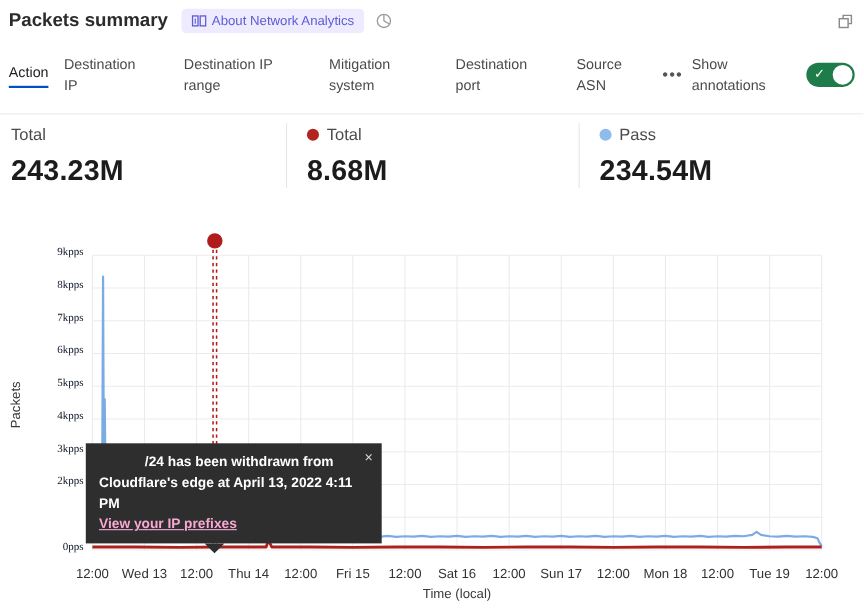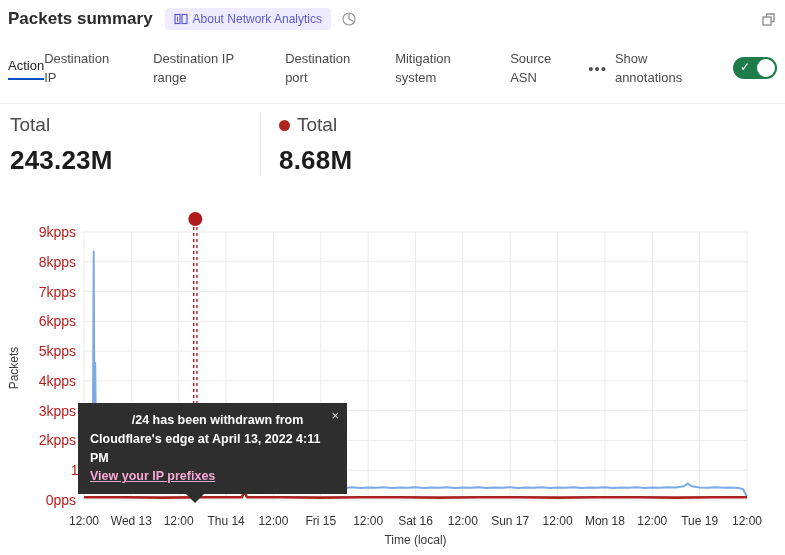--- a/index.html
+++ b/index.html
@@ -13,21 +13,21 @@
            background: #edebfd; color: #5d5bd4; font-size: 12px; padding: 4px 9px;
            border-radius: 4px; cursor: pointer; text-align: right; }
   .pie-ic { margin-left: 10px; display: inline-flex; }
   .win-ic { margin-left: auto; display: inline-flex; cursor: pointer; }
 
   
   .tabs { position: absolute; top: 40px; left: 8px; right: 8px; height: 56px;
           display: flex; align-items: center; font-size: 13px; color: #4b4b4b; }
   .tab { line-height: 19px; cursor: pointer; }
   .tab.active { color: #222; border-bottom: 2px solid #0051c3; padding-bottom: 3px; }
-  .t1 { }
+  .t1 { margin-right: 14px; }
   .t2 { width: 72px; margin-right: 37px; }
   .t3 { width: 95px; margin-right: 37px; }
   .t4 { width: 78px; margin-right: 32px; }
   .t5 { width: 78px; margin-right: 37px; }
   .t6 { width: 52px; margin-right: 26px; }
   .dots { color: #555; font-size: 15px; letter-spacing: 1px; margin-right: 8px; cursor: pointer; }
   .anno-lbl { width: 84px; line-height: 19px; }
   .toggle { margin-left: auto; width: 44px; height: 22px; border-radius: 11px; background: #1e7b4a;
             position: relative; cursor: pointer; flex: 0 0 auto; }
   .toggle .knob { position: absolute; right: 2px; top: 2px; width: 18px; height: 18px;
@@ -35,30 +35,30 @@
   .toggle .chk { position: absolute; left: 7px; top: 3px; color: #fff; font-size: 12px; }
 
   .hdr-divider { position: absolute; top: 103px; left: 0; right: 0; border-top: 1px solid #ececec; }
 
   
   .stats { position: absolute; top: 112px; left: 10px; right: 10px; display: flex; }
   .stat { padding-right: 10px; }
   .stat.s1 { width: 250px; }
   .stat.s2 { width: 266px; border-left: 1px solid #e6e6e6; padding-left: 18px; }
   .stat.s3 { flex: 1; border-left: 1px solid #e6e6e6; padding-left: 18px; }
-  .stat .lab { display: flex; align-items: center; gap: 7px; font-size: 19px; color: #4a4a4a; margin-top: 2px; }
+  .stat .lab { display: flex; align-items: center; gap: 7px; font-size: 15px; color: #4a4a4a; margin-top: 2px; }
   .stat .dot { width: 11px; height: 11px; border-radius: 50%; display: inline-block; }
   .stat .val { font-size: 26px; font-weight: bold; color: #1c1c1c; margin-top: 9px; letter-spacing: 0.2px; }
 
   
   .chart { position: absolute; top: 212px; left: 0; width: 785px; height: 343px; }
   .plot { position: absolute; left: 84px; top: 20px; width: 663px; height: 268px; overflow: visible; }
   .ylab { position: absolute; left: -36px; top: 149px; width: 100px; height: 14px; text-align: center;
           font-size: 12px; color: #3a3a3a; transform: rotate(-90deg); }
-  .ytick { position: absolute; left: 0; width: 76px; text-align: right; font-size: 14px; color: #b91c1c; }
+  .ytick { position: absolute; left: 0; width: 76px; text-align: right; font-size: 10px; color: #0f172a; font-family: Liberation Serif, serif; }
   .xtick { position: absolute; width: 70px; text-align: center; font-size: 12px; color: #333; top: 302px; }
   .xlab { position: absolute; left: 84px; width: 663px; top: 321px; text-align: center;
           font-size: 12px; color: #3a3a3a; }
 
   
   .tip { position: absolute; left: 78px; top: 191px; width: 269px; background: #2e2e2e; color: #fff;
          padding: 8px 12px; font-size: 12.5px; font-weight: bold; line-height: 1.5; z-index: 5; }
   .tip .l1 { text-align: center; padding-left: 10px; }
   .tip .link { color: #f9a8d4; text-decoration: underline; cursor: pointer; display: inline-block; }
   .tip .close { position: absolute; top: 3px; right: 8px; color: #d8d8d8; font-size: 13px;
@@ -93,22 +93,22 @@
         <rect x="3" y="6" width="8" height="8" fill="none" stroke="#8a8a8a" stroke-width="1.3"></rect>
         <polyline points="6.5,6 6.5,3 14,3 14,10.5 11,10.5" fill="none" stroke="#8a8a8a" stroke-width="1.3"></polyline>
       </svg>
     </span>
   </div>
 
   <div class="tabs">
     <span class="tab t1 active">Action</span>
     <span class="tab t2">Destination IP</span>
     <span class="tab t3">Destination IP range</span>
+    <span class="tab t5">Mitigation system</span>
     <span class="tab t4">Destination port</span>
-    <span class="tab t5">Mitigation system</span>
     <span class="tab t6">Source ASN</span>
     <span class="dots">•••</span>
     <span class="anno-lbl">Show annotations</span>
     <span class="toggle">
       <span class="chk">✓</span>
       <span class="knob"></span>
     </span>
   </div>
 
   <div class="hdr-divider"></div>
@@ -119,20 +119,27 @@
           <span>Total</span>
         </div>
       <div class="val">243.23M</div>
     </div>
     <div class="stat s2">
       <div class="lab">
         <span class="dot" id="dot-drop" style="background: rgb(177, 37, 31);"></span>
         <span>Total</span>
       </div>
       <div class="val">8.68M</div>
+    </div>
+    <div class="stat s3">
+      <div class="lab">
+        <span class="dot" id="dot-pass" style="background: rgb(144, 187, 238);"></span>
+        <span>Pass</span>
+      </div>
+      <div class="val">234.54M</div>
     </div>
   </div>
 
   <div class="chart">
     <div class="ylab">Packets</div>
     <div id="yticks">
         <div class="ytick" style="top: 280px;">0pps</div>
         <div class="ytick" style="top: 250.222px; margin-left: 32px;">1kpps</div>
         <div class="ytick" style="top: 220.444px;">2kpps</div>
         <div class="ytick" style="top: 190.667px;">3kpps</div>

